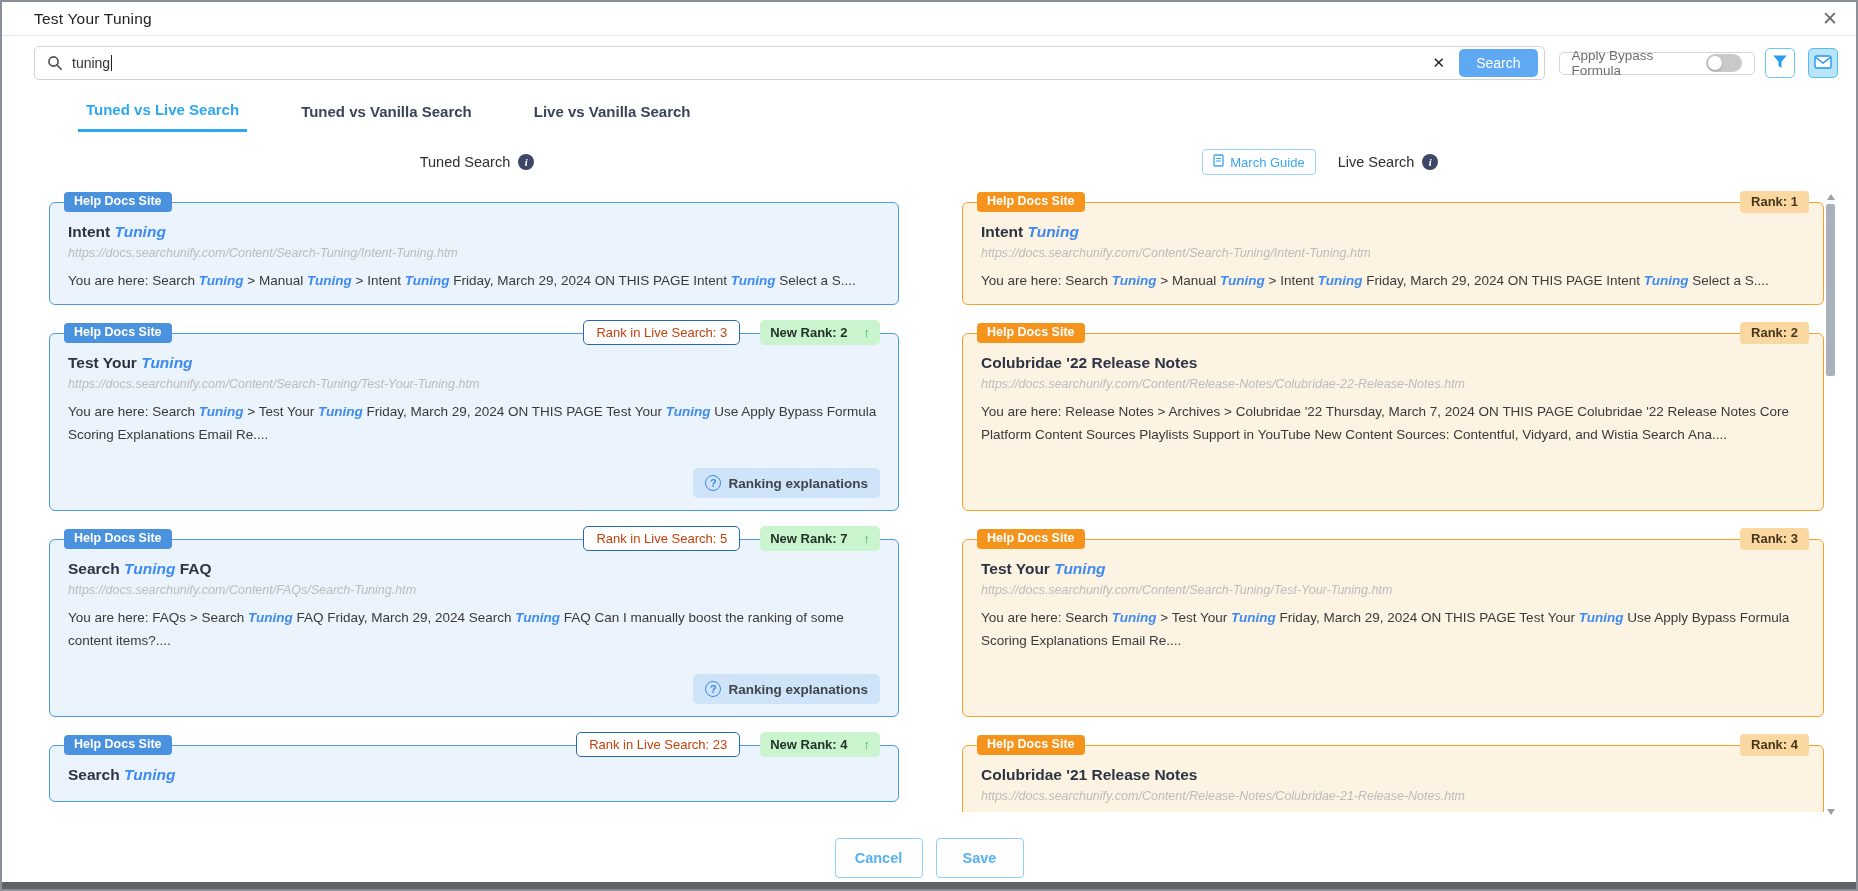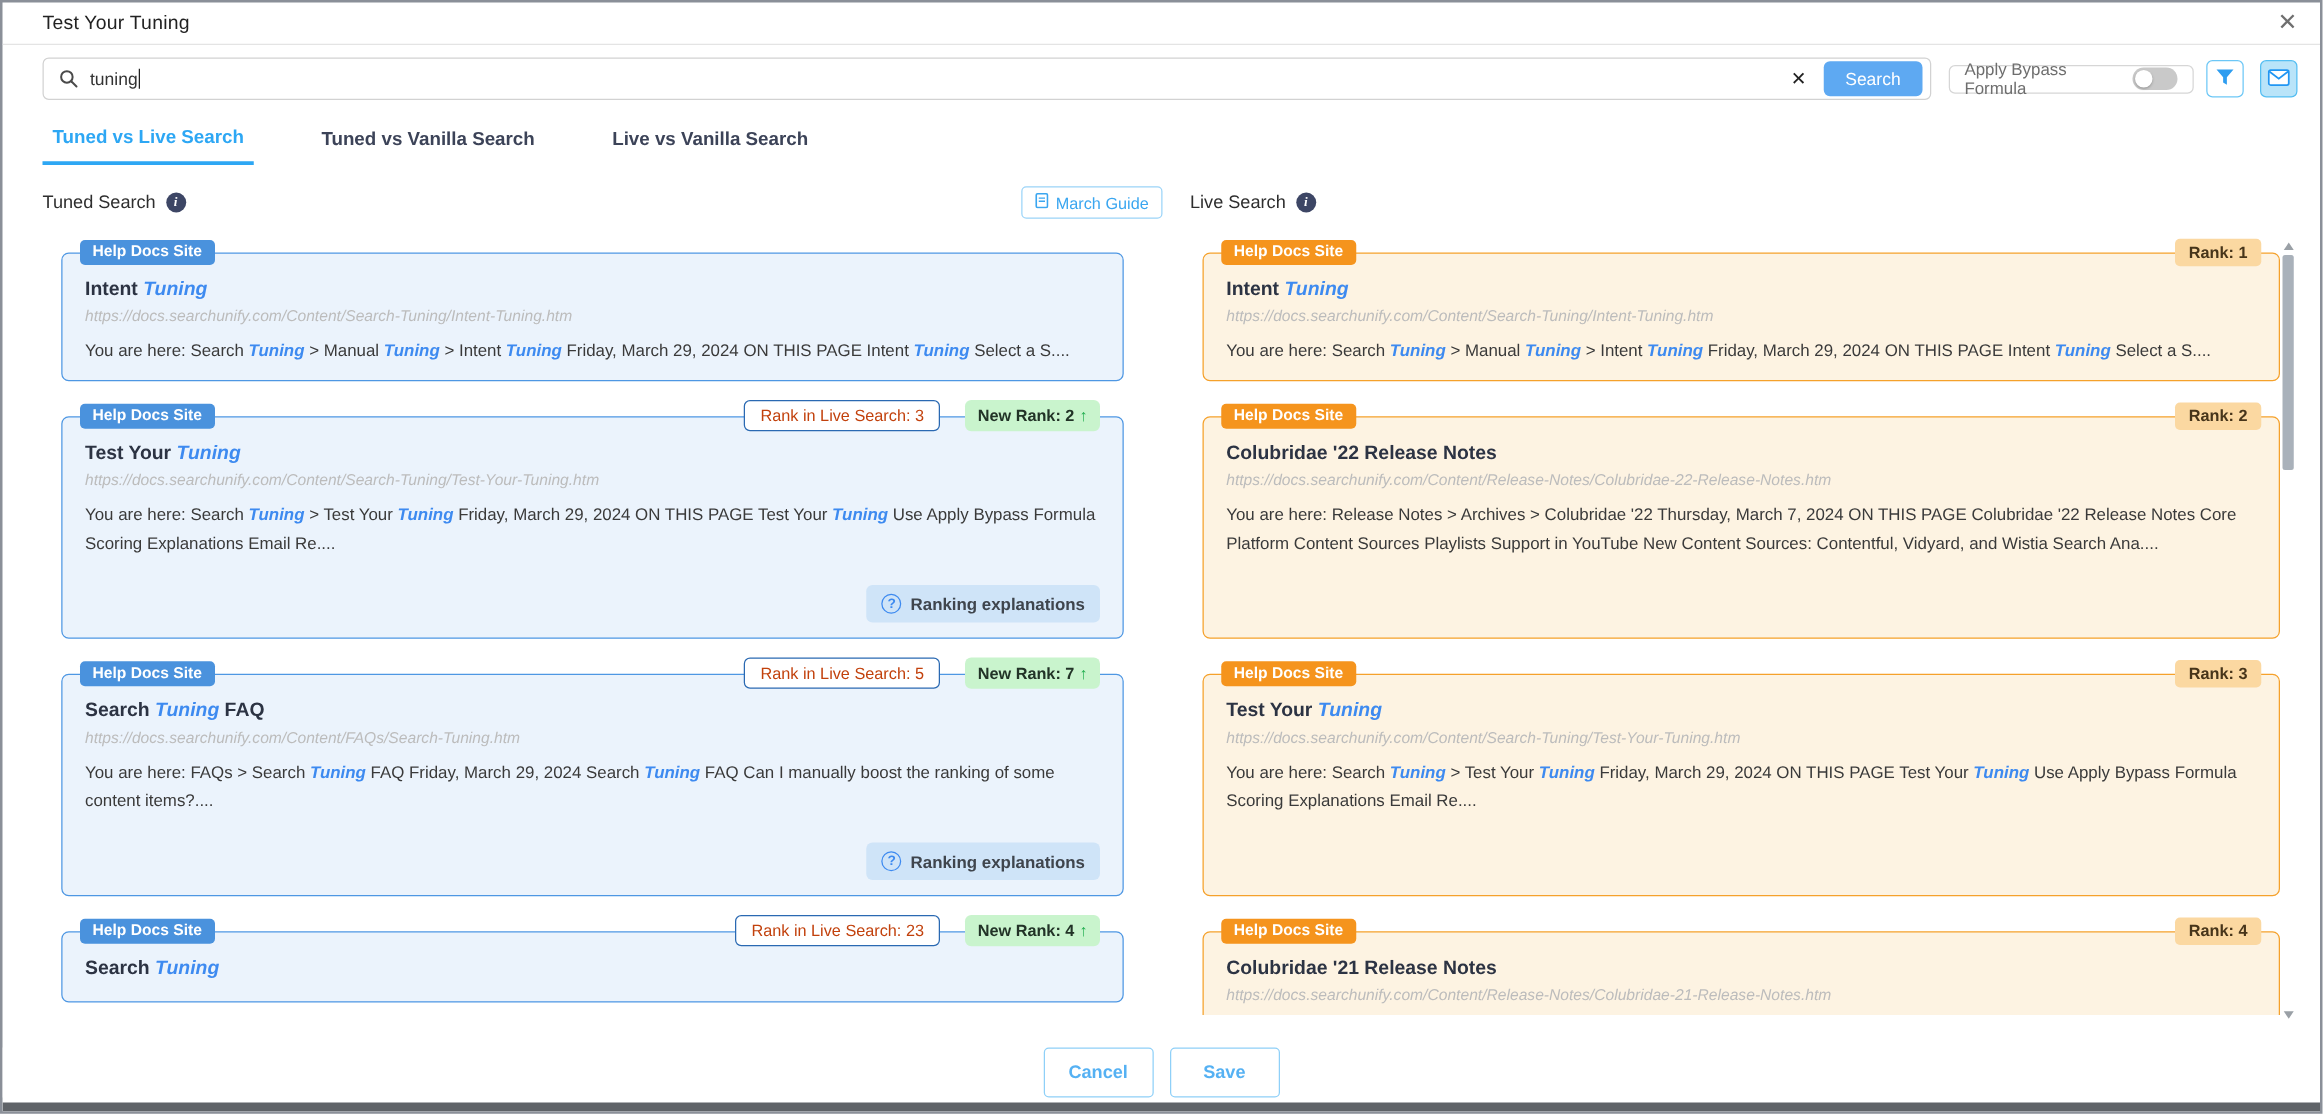--- a/index.html
+++ b/index.html
@@ -26,44 +26,44 @@
   .search-btn { height: 28px; padding: 0 17px; margin-right: 2px; background: #5ea9f2; border: none; border-radius: 5px; color: #fff; font-size: 14px; font-weight: 500; cursor: pointer; font-family: inherit; }
   .bypass { width: 197px; height: 23px; margin-left: 14px; border: 1px solid #d6d6d6; border-radius: 5px; display: flex; align-items: center; justify-content: space-between; padding: 0 12px; color: #6e6e6e; font-size: 13.5px; background: #fff; }
   .toggle { width: 36px; height: 18px; background: #c9c9c9; border-radius: 10px; position: relative; cursor: pointer; flex: none; }
   .knob { position: absolute; left: 2px; top: 2px; width: 14px; height: 14px; background: #fff; border-radius: 50%; box-shadow: 0 1px 2px rgba(0,0,0,.25); }
   .sq-btn { width: 30px; height: 30px; border-radius: 5px; display: flex; align-items: center; justify-content: center; cursor: pointer; }
   .filter-btn { border: 1px solid #6cc7f6; background: #fff; margin-left: 10px; }
   .mail-btn { border: 1px solid #54bef2; background: #b9e4f9; margin-left: 13px; }
   
   .tabs { margin: 15px 32px 0; display: flex; gap: 46px; }
   .tab { font-size: 15px; font-weight: 600; color: #3c4358; padding: 6px 8px 11px; cursor: pointer; background: none; border: none; font-family: inherit; }
-  .tab.active { color: #2da7f4; border-bottom: 3px solid #2da7f4; }
-  
-  .cols-header { margin: 17px 32px 0; display: flex; align-items: center; }
+  .tab.active { color: #2da7f4; border-bottom: 3px solid #2da7f4; margin-left: 44px; }
+  
+  .cols-header { margin: 17px 32px 0; display: flex; align-items: center; justify-content: center; }
   .tuned-head-wrap { width: 896px; display: flex; align-items: center; justify-content: space-between; }
   .col-head { display: flex; align-items: center; gap: 8px; font-size: 14.5px; color: #2e2e2e; font-weight: 500; }
   .info-icon { width: 16px; height: 16px; border-radius: 50%; background: #3d4665; color: #fff; font-size: 10.5px; font-style: italic; font-weight: 700; display: inline-flex; align-items: center; justify-content: center; cursor: pointer; font-family: "Liberation Serif", serif; }
   .help-guide-btn { display: flex; align-items: center; gap: 6px; padding: 4px 10px; border: 1px solid #9bd4f8; border-radius: 4px; background: #fff; color: #3aa6f0; font-size: 13px; cursor: pointer; font-family: inherit; }
   .live-head { margin-left: 22px; }
   
   .cards-region { position: relative; margin-top: 12px; height: 625px; overflow: hidden; padding-left: 47px; display: flex; }
   .results { flex: none; }
   .tuned-results { width: 850px; }
   .live-results { width: 862px; margin-left: 63px; }
   .card { position: relative; border-radius: 6px; padding: 20px 18px 12px; margin-top: 28px; display: flex; flex-direction: column; }
   .results .card:first-child { margin-top: 15px; }
   .results .card:nth-child(2), .results .card:nth-child(3) { min-height: 178px; }
   .card-tuned { border: 1px solid #4e97e3; background: #ebf3fc; }
   .card-live { border: 1px solid #f5a12b; background: #fdf3e2; }
   .src-badge { position: absolute; top: -11px; left: 14px; color: #fff; font-size: 12.5px; font-weight: 600; padding: 2px 10px 4px; border-radius: 4px; }
   .card-tuned .src-badge { background: #4a92dd; }
   .card-live .src-badge { background: #f5941d; }
   .top-badges { position: absolute; top: -14px; right: 18px; display: flex; gap: 20px; align-items: center; }
   .rank-live-badge { background: #fff; border: 1.5px solid #2a69b2; border-radius: 5px; padding: 4px 12px; font-size: 13px; color: #c2410c; font-weight: 500; }
-  .new-rank-badge { background: #c9f4cd; border-radius: 5px; padding: 5px 10px; font-size: 13px; color: #223327; font-weight: 600; display: flex; gap: 4px; align-items: center; }
+  .new-rank-badge { background: #c9f4cd; border-radius: 5px; padding: 5px 10px; font-size: 13px; color: #223327; font-weight: 600; display: flex; gap: 16px; align-items: center; }
   .up-arrow { color: #27b053; font-weight: 700; }
   .rank-badge { position: absolute; top: -12px; right: 14px; background: #fbd8a1; border-radius: 4px; padding: 3px 11px 4px; font-size: 13px; font-weight: 600; color: #47351a; }
   .card-title { font-size: 15.5px; font-weight: 700; color: #2c3343; margin-bottom: 5px; cursor: pointer; }
   .card-title .hl { color: #3d8af0; font-style: italic; }
   .card-url { font-size: 12.5px; font-style: italic; color: #bcbcbc; margin-bottom: 10px; }
   .card-snippet { font-size: 13.5px; color: #3a3a3a; line-height: 1.65; }
   .card-snippet .hl { color: #3d8af0; font-style: italic; font-weight: 600; }
   .expl-row { margin-top: auto; display: flex; justify-content: flex-end; padding-top: 10px; }
   .expl-btn { display: flex; align-items: center; gap: 7px; background: #cfe4f8; border: none; border-radius: 5px; padding: 7px 12px; font-size: 13.5px; font-weight: 600; color: #3f454d; cursor: pointer; font-family: inherit; }
   .q-icon { width: 16px; height: 16px; border: 1.5px solid #3d8af0; border-radius: 50%; color: #3d8af0; font-size: 11px; display: flex; align-items: center; justify-content: center; font-weight: 700; }

